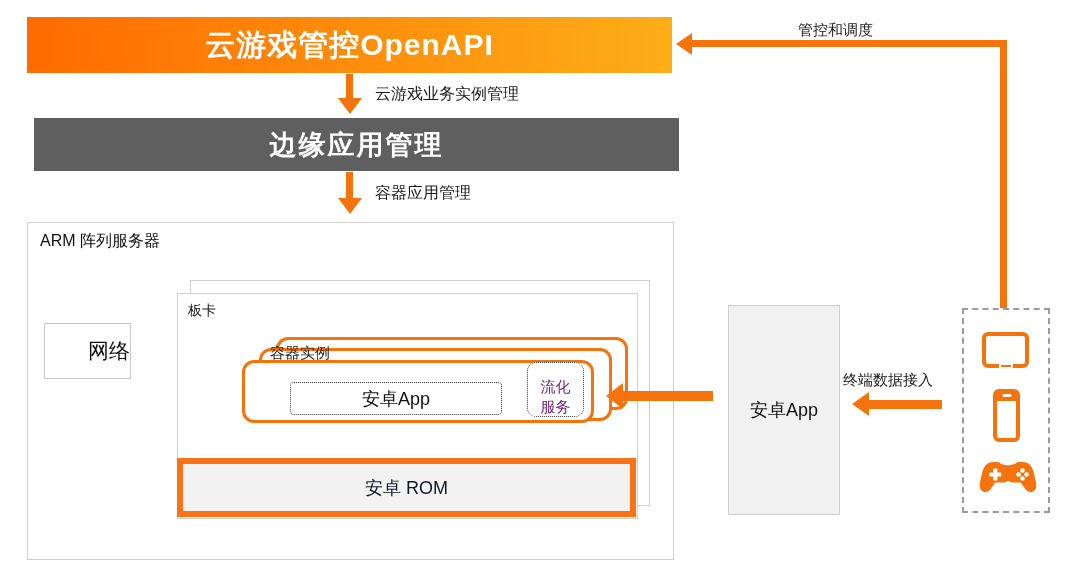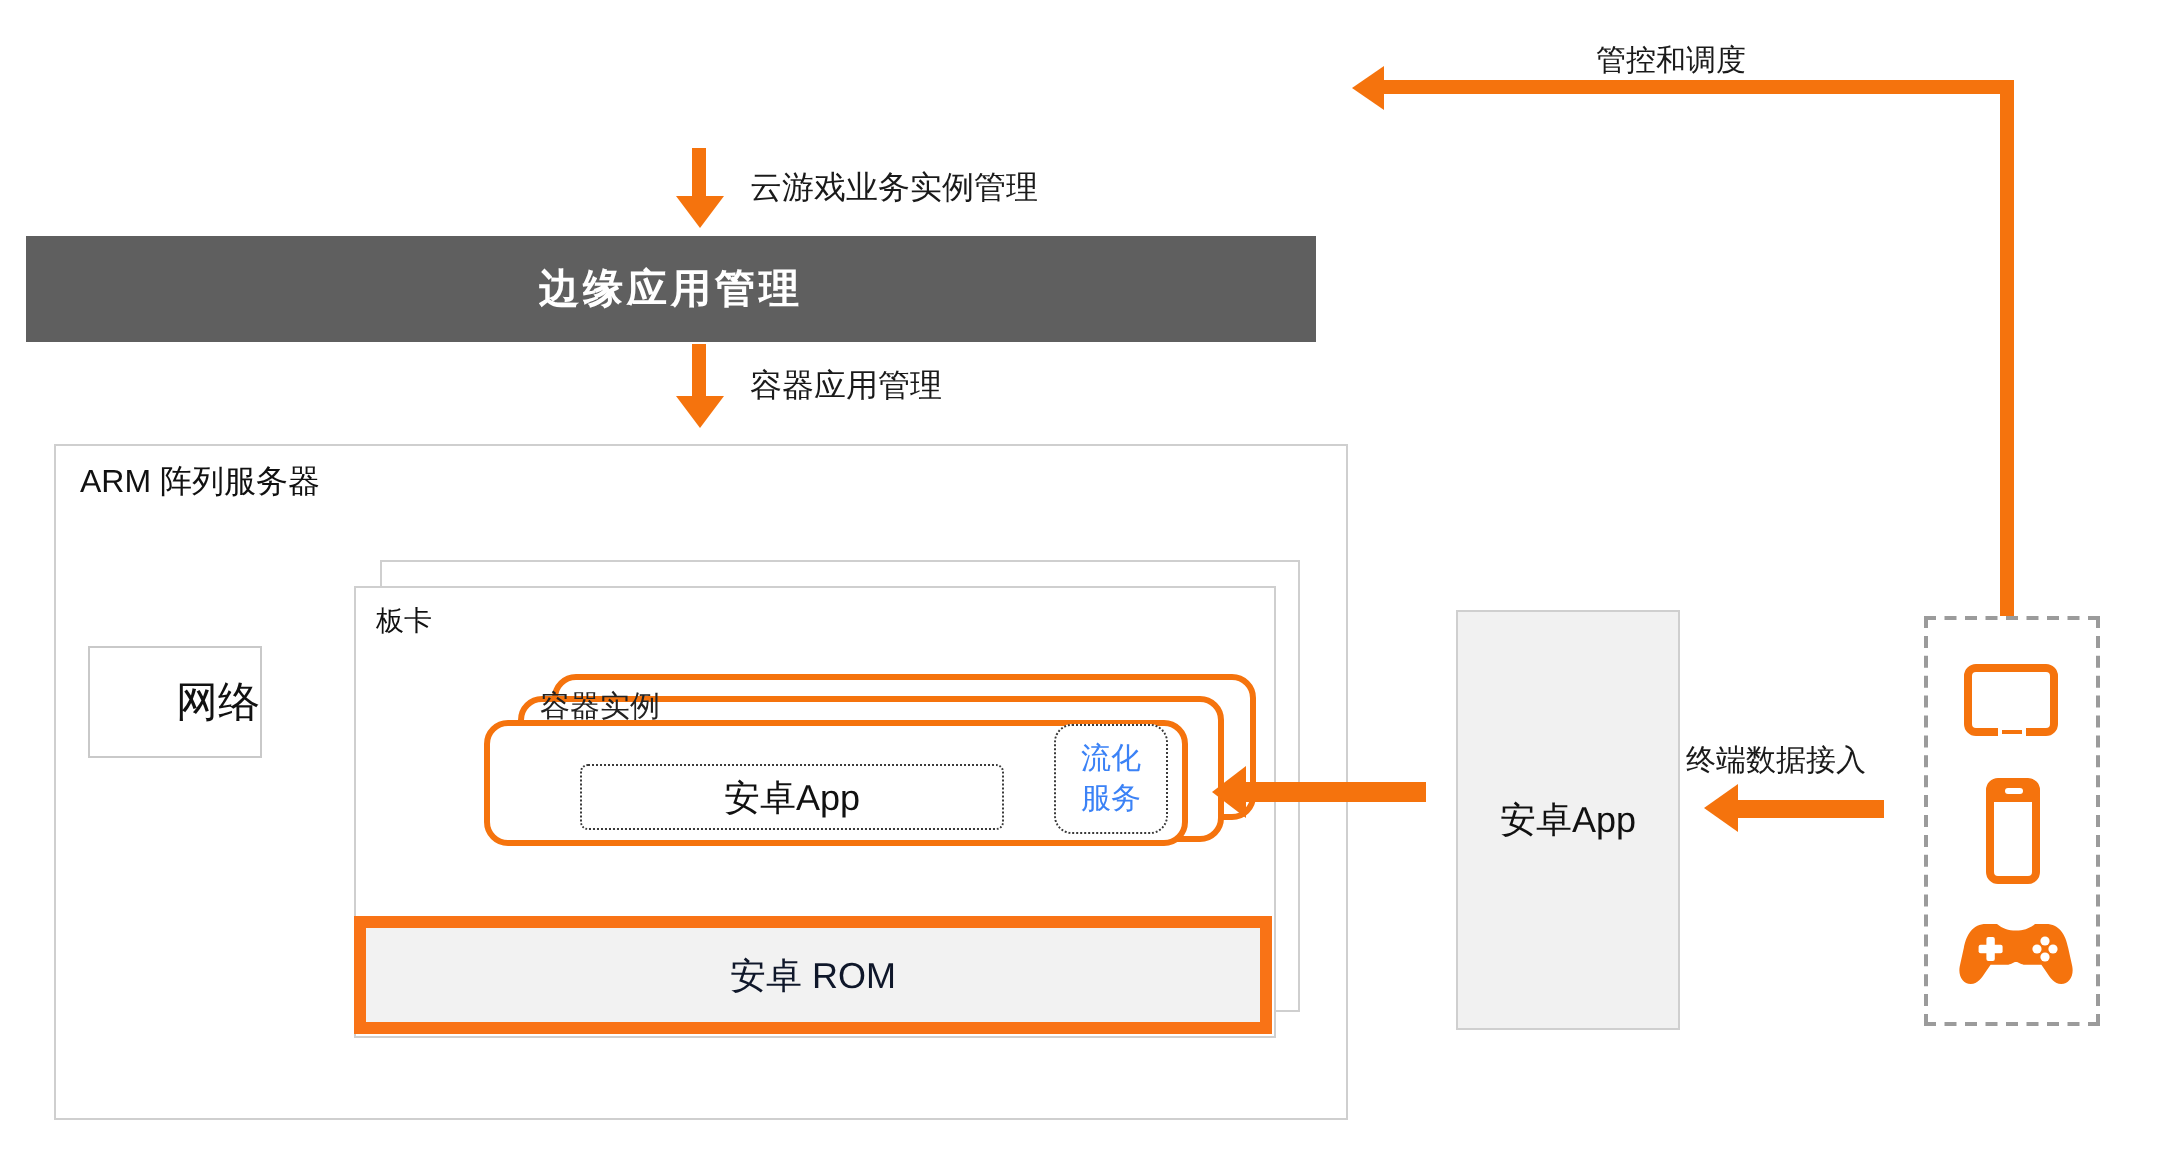--- a/index.html
+++ b/index.html
@@ -17,23 +17,23 @@
   }
   .abs{position:absolute;}
   
   .banner-top{
     left:27px;top:17px;width:645px;height:56px;
     background:linear-gradient(90deg,var(--grad-a),var(--grad-b));
     display:flex;align-items:center;justify-content:center;
     color:#fff;font-size:30px;font-weight:600;letter-spacing:1px;
   }
   .banner-edge{
-    left:13px;top:118px;width:645px;height:53px;background:var(--gray-banner);
+    left:34px;top:118px;width:645px;height:53px;background:var(--gray-banner);
     display:flex;align-items:center;justify-content:center;
-    color:#fff;font-size:20px;font-weight:600;letter-spacing:2px;
+    color:#fff;font-size:27px;font-weight:600;letter-spacing:2px;
   }
   
   .vbar{width:7px;background:var(--orange);}
   .tri-down{width:0;height:0;border-left:12px solid transparent;border-right:12px solid transparent;border-top:16px solid var(--orange);}
   .tri-left-sm{width:0;height:0;border-top:11px solid transparent;border-bottom:11px solid transparent;border-right:16px solid var(--orange);}
   .tri-left-md{width:0;height:0;border-top:12px solid transparent;border-bottom:12px solid transparent;border-right:17px solid var(--orange);}
   .tri-left-lg{width:0;height:0;border-top:13px solid transparent;border-bottom:13px solid transparent;border-right:17px solid var(--orange);}
   .hbar{height:7px;background:var(--orange);}
   .flow-label{font-size:16px;color:#1a1a1a;white-space:nowrap;}
   
@@ -47,39 +47,42 @@
   .rom-bar{left:177px;top:458px;width:459px;height:59px;background:var(--panel-fill);border:6px solid #f97316;
     box-sizing:border-box;display:flex;align-items:center;justify-content:center;font-size:18px;color:#0f172a;}
   .cbox{border:3px solid var(--orange);border-radius:12px;background:#fff;box-sizing:border-box;}
   .c3{left:276px;top:337px;width:352px;height:73px;}
   .c2{left:259px;top:348px;width:353px;height:73px;}
   .c1{left:242px;top:360px;width:352px;height:63px;}
   .stack-label{left:270px;top:344px;font-size:15px;color:#222;z-index:6;}
   .app-box{left:290px;top:382px;width:210px;height:31px;border:1.6px dotted #3A3A3A;border-radius:4px;
     display:flex;align-items:center;justify-content:center;font-size:18px;color:#111;z-index:6;background:#fff;}
   .stream-box{left:527px;top:362px;width:55px;height:53px;border:1.6px dotted #3A3A3A;border-radius:9px;
-    display:flex;flex-direction:column;align-items:center;justify-content:center;font-size:15px;line-height:1.3;color:#3b82f6;z-index:6;background:#fff;}
+    display:flex;flex-direction:column;align-items:center;justify-content:flex-end;font-size:15px;line-height:1.3;color:#701a75;z-index:6;background:#fff;}
   .gateway-box{left:728px;top:305px;width:110px;height:208px;background:#F1F1F1;border:1px solid var(--line-gray);
     display:flex;align-items:center;justify-content:center;font-size:18px;color:#111;}
   .devices-box{left:962px;top:308px;width:88px;height:205px;border:2px dashed #9B9B9B;background:#fff;box-sizing:border-box;}
   
   .tablet{left:982px;top:332px;width:47px;height:36px;border:4px solid var(--orange);border-radius:6px;box-sizing:border-box;}
   .tablet-dash{position:absolute;left:50%;bottom:-4px;transform:translateX(-50%);width:14px;height:4px;background:#fff;}
   .tablet-dash2{position:absolute;left:50%;bottom:-3px;transform:translateX(-50%);width:10px;height:2px;background:var(--orange);}
   .phone{left:993px;top:389px;width:27px;height:53px;border:4px solid var(--orange);border-radius:6px;box-sizing:border-box;position:absolute;}
   .phone-cap{position:absolute;top:-1px;left:-1px;right:-1px;height:9px;background:var(--orange);border-radius:3px 3px 0 0;}
   .phone-dash{position:absolute;top:2px;left:50%;transform:translateX(-50%);width:9px;height:3px;background:#fff;border-radius:2px;}
   .z5{z-index:5;}
   .z7{z-index:7;}
 </style>
 </head>
 <body>
 
 <div class="canvas">
 
+  <div class="abs banner-top">
+    <span>云游戏管控OpenAPI</span>
+  </div>
 
   <div class="abs vbar" style="left:346px;top:74px;height:26px;"></div>
   <div class="abs tri-down" style="left:338px;top:98px;"></div>
   <div class="abs flow-label" style="left:375px;top:84px;">云游戏业务实例管理</div>
 
   <div class="abs banner-edge">
     <span>边缘应用管理</span>
   </div>
 
   <div class="abs vbar" style="left:346px;top:172px;height:28px;"></div>

